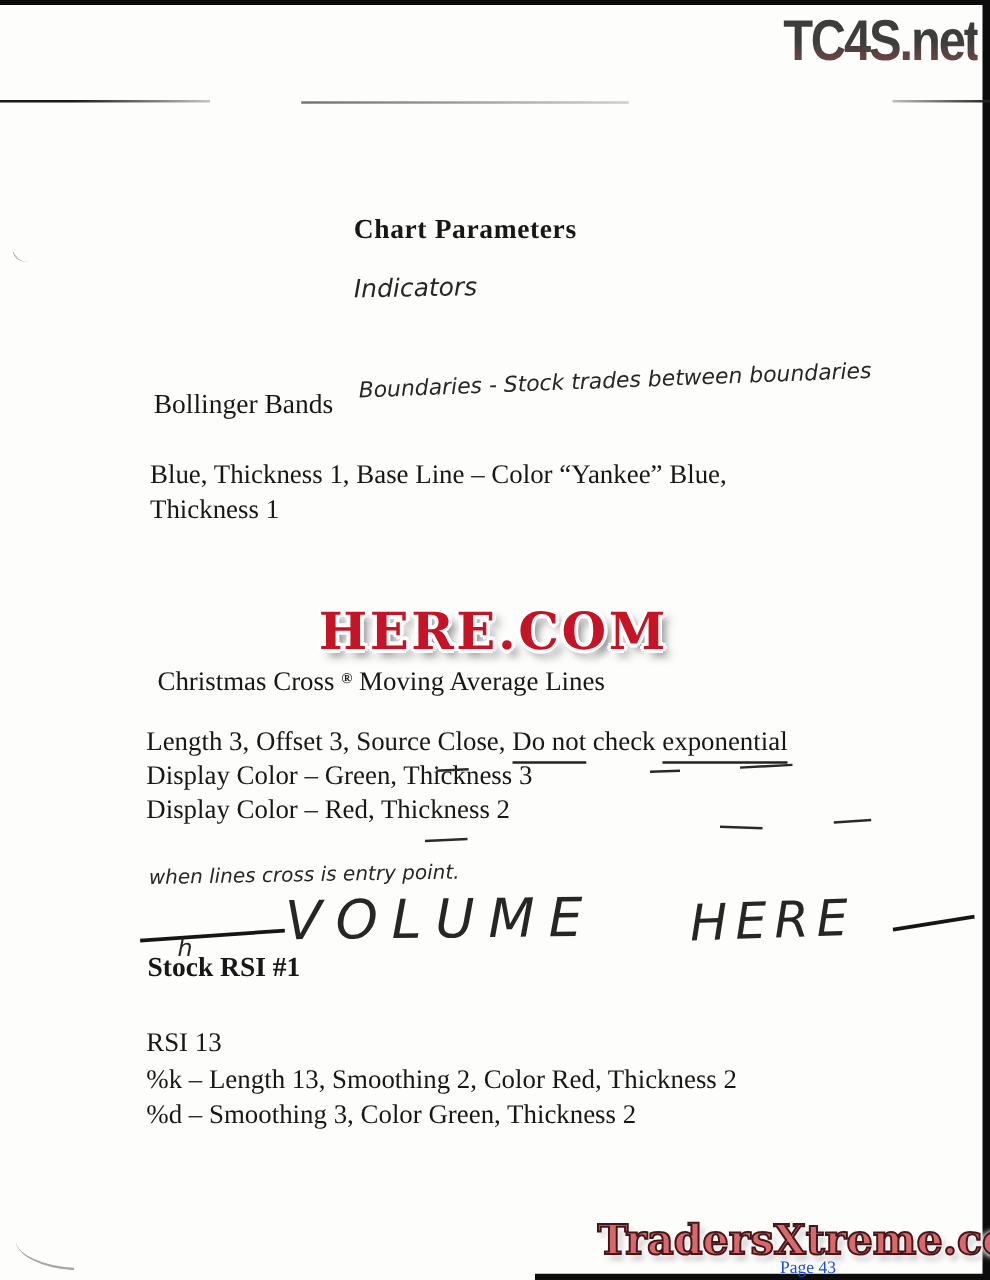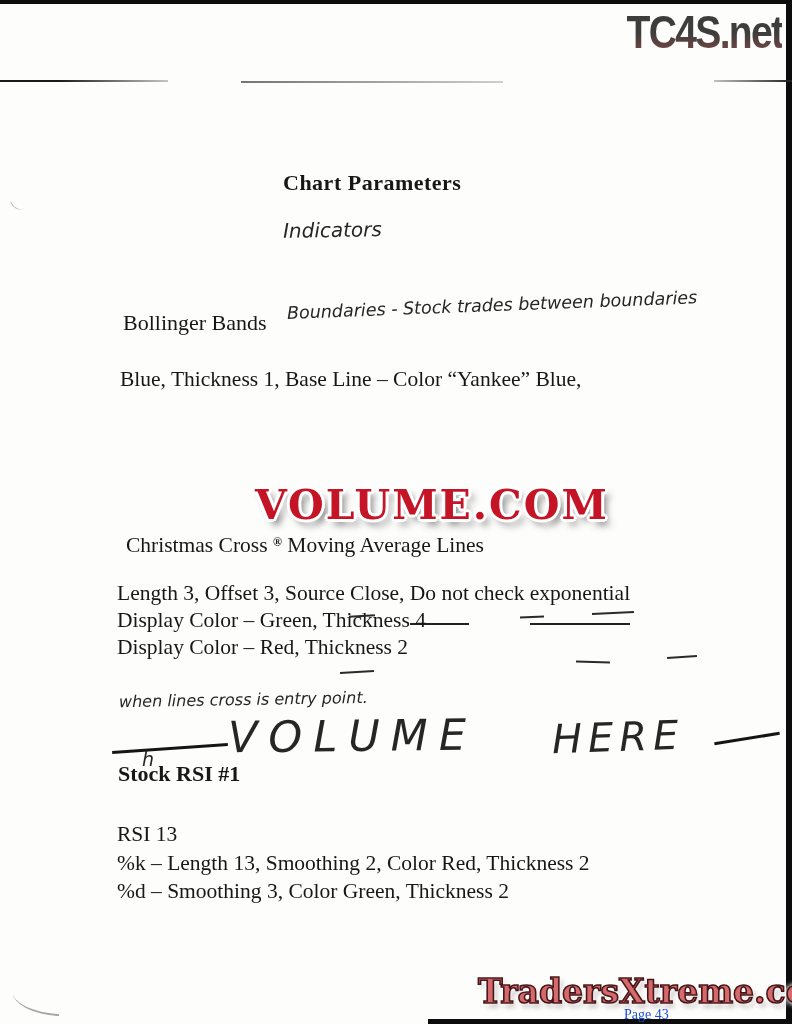--- a/index.html
+++ b/index.html
@@ -47,21 +47,21 @@
     white-space:nowrap;
   }
   .hw-indicators{position:absolute; left:283px; top:218px; font-size:20px; transform:rotate(-1deg);}
   .hw-boundaries{position:absolute; left:287px; top:303px; font-size:17.5px; transform:rotate(-2.2deg); transform-origin:left;}
   .hw-entry{position:absolute; left:119px; top:690px; font-size:16px; transform:rotate(-1deg);}
   .hw-volume{position:absolute; left:228px; top:711px; font-size:43px; letter-spacing:11px; transform:rotate(-.6deg); font-weight:normal;}
   .hw-here{position:absolute; left:552px; top:714px; font-size:40px; letter-spacing:6px; transform:rotate(-2deg);}
   .hw-h{position:absolute; left:142px; top:748px; font-size:19px;}
   .stroke{position:absolute; border-top:3px solid #151515; height:0;}
   .thin-stroke{position:absolute; border-top:2px solid #2a2a2a; height:0;}
-  .hand-ul{border-bottom:2px solid #222; padding-bottom:18px;}
+  .hand-ul{border-bottom:2px solid #222; padding-bottom:4px;}
   
   .pencil{position:absolute; border-color:#b3b1ae;}
 </style>
 </head>
 <body>
 
 <div class="page">
 
   <div class="bar" style="left:0;top:0;width:792px;height:4px;"></div>
   <div class="bar" style="right:0;top:0;width:6px;height:1024px;"></div>
@@ -73,32 +73,33 @@
   <div class="tc4s">TC4S.net</div>
 
   <div class="title">Chart Parameters</div>
   <div class="hand hw-indicators">Indicators</div>
 
   <div style="position:absolute;left:123px;top:310px;" class="heading">Bollinger Bands</div>
   <div class="hand hw-boundaries">Boundaries -  Stock trades between boundaries</div>
 
   <div class="body-text" style="position:absolute;left:120px;top:365px;">
     <div>Blue, Thickness 1, Base Line – Color “Yankee” Blue,</div>
+    <div>Thickness 1</div>
   </div>
 
-  <div class="watermark">VOLUME.COM</div>
+  <div class="watermark">HERE.COM</div>
 
   <div class="body-text" style="position:absolute;left:126px;top:528px;">
     <span>Christmas Cross</span>
     <sup class="reg">®</sup><span> Moving Average Lines</span>
   </div>
 
   <div class="body-text" style="position:absolute;left:117px;top:580px;line-height:27px;">
     <div><span>Length 3, Offset 3, Source Close, </span><span class="hand-ul">Do not</span><span> check </span><span class="hand-ul">exponential</span></div>
-    <div>Display Color – Green, Thickness 4</div>
+    <div>Display Color – Green, Thickness 3</div>
     <div>Display Color – Red, Thickness 2</div>
   </div>
 
   <div class="thin-stroke" style="left:592px;top:612px;width:42px;transform:rotate(-3deg);"></div>
   <div class="thin-stroke" style="left:520px;top:616px;width:24px;transform:rotate(-2deg);"></div>
   <div class="thin-stroke" style="left:349px;top:615px;width:26px;transform:rotate(-3deg);"></div>
   <div class="thin-stroke" style="left:667px;top:656px;width:30px;transform:rotate(-4deg);"></div>
   <div class="thin-stroke" style="left:576px;top:661px;width:34px;transform:rotate(2deg);"></div>
   <div class="thin-stroke" style="left:340px;top:671px;width:34px;transform:rotate(-3deg);"></div>
 

